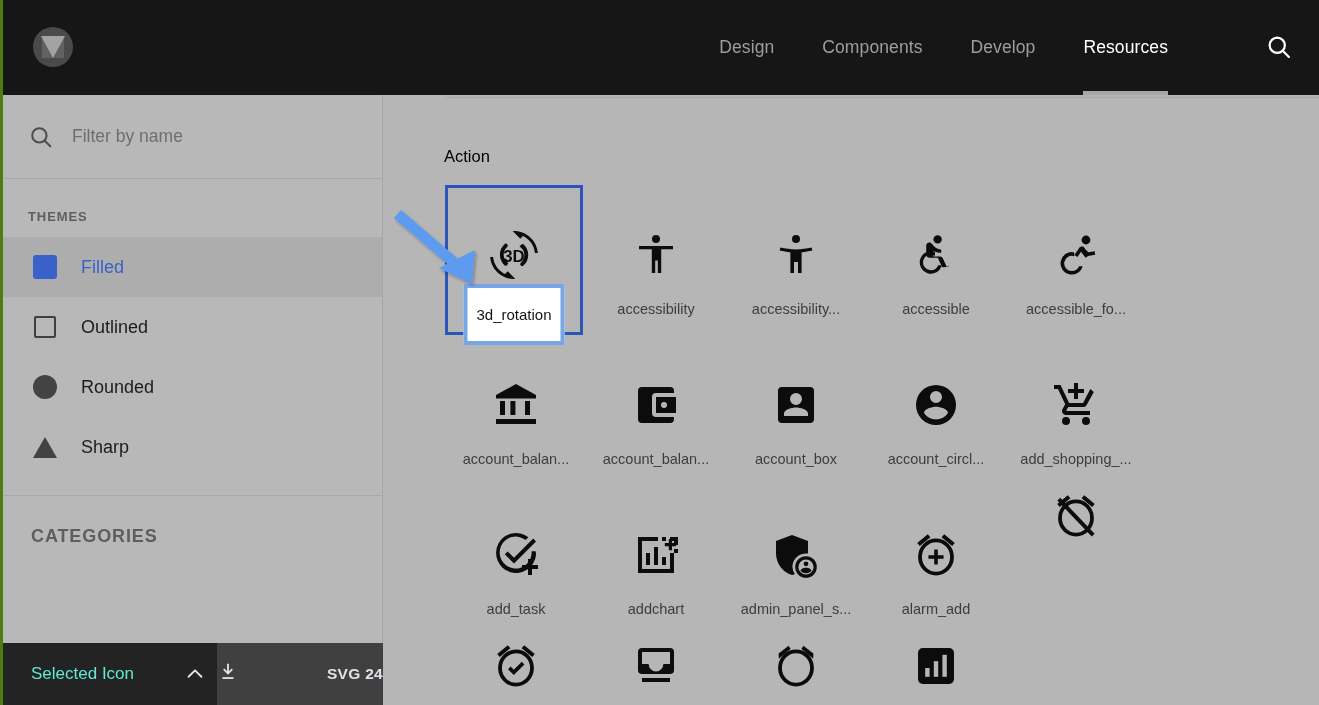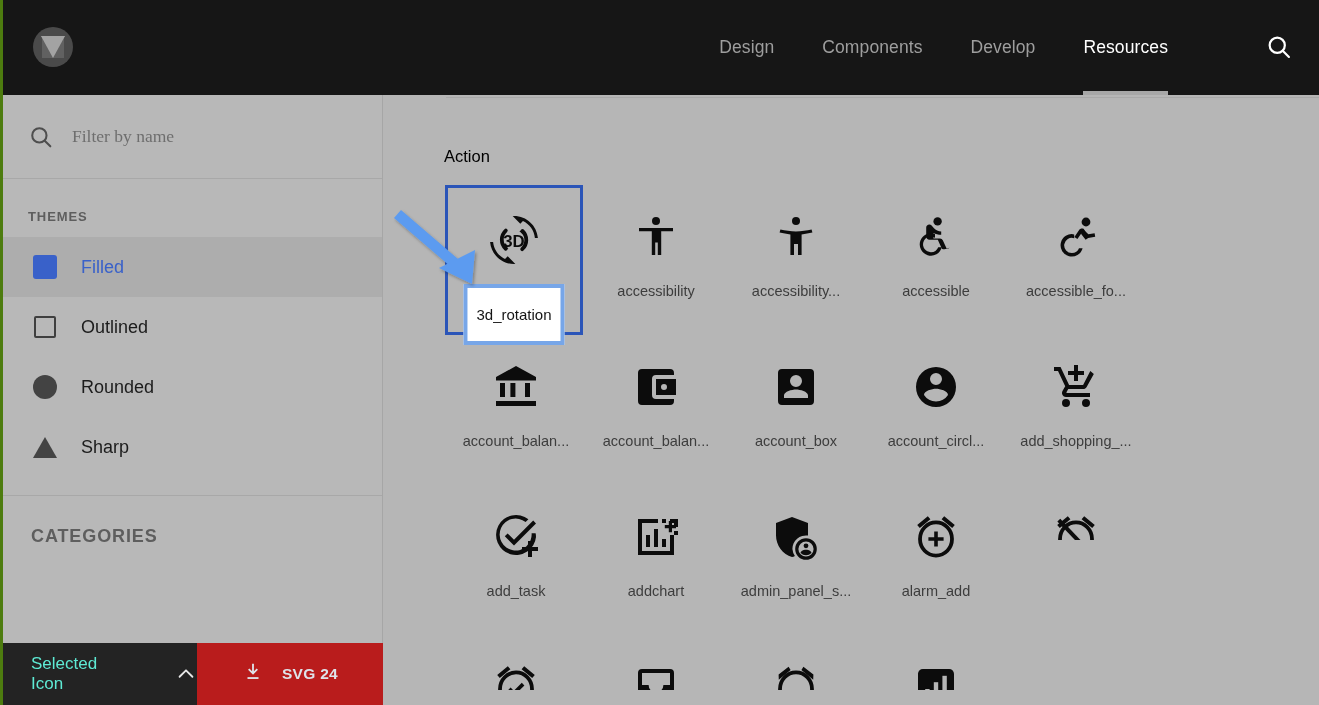--- a/index.html
+++ b/index.html
@@ -88,21 +88,21 @@
   .filter-row {
     height: 84px;
     display: flex; align-items: center;
     padding-left: 25px;
     border-bottom: 1px solid #a8a8a8;
     cursor: text;
   }
   .filter-icon { width: 26px; height: 26px; margin-right: 18px; flex: none; }
   .filter-input {
     border: none; background: transparent; outline: none;
-    font-family: Liberation Serif, serif;
+    font-family: Liberation Sans, sans-serif;
     font-size: 17.5px; color: #5f5f5f;
     width: 250px;
   }
   .filter-input::placeholder { color: #6e6e6e; }
 
   .section-label {
     font-size: 13px;
     font-weight: bold;
     letter-spacing: 0.9px;
     color: #5e5e5e;
@@ -159,23 +159,23 @@
     flex: 1;
     background: #232323;
     display: flex; align-items: center;
     padding-left: 28px;
     color: #5eead4;
     font-size: 17px;
     cursor: pointer;
   }
   .chevron-up { margin-left: 50px; display: flex; align-items: center; }
   .svg-dl-btn {
-    width: 186px;
-    background: #b91c1c;
-    display: flex; align-items: center; justify-content: center;
+    width: 166px;
+    background: #404040;
+    display: flex; align-items: center; justify-content: space-between;
     gap: 18px;
     color: #dfe3ea;
     font-size: 15.5px;
     font-weight: bold;
     letter-spacing: 0.3px;
     cursor: pointer;
   }
 
   
   .content {
@@ -196,21 +196,21 @@
     position: absolute; left: 63px; top: 90px;
     width: 800px;
     display: grid;
     grid-template-columns: repeat(5, 140px);
     column-gap: 0px;
     row-gap: 0px;
   }
   .cell {
     width: 140px; height: 150px;
     display: flex; flex-direction: column;
-    align-items: center; justify-content: flex-start;
+    align-items: center; justify-content: center;
     padding-top: 28px;
     cursor: pointer;
     position: relative;
   }
   .cell .glyph {
     width: 48px; height: 48px;
     display: flex; align-items: center; justify-content: center;
     color: #0c0c0c;
   }
   .cell .cname {

